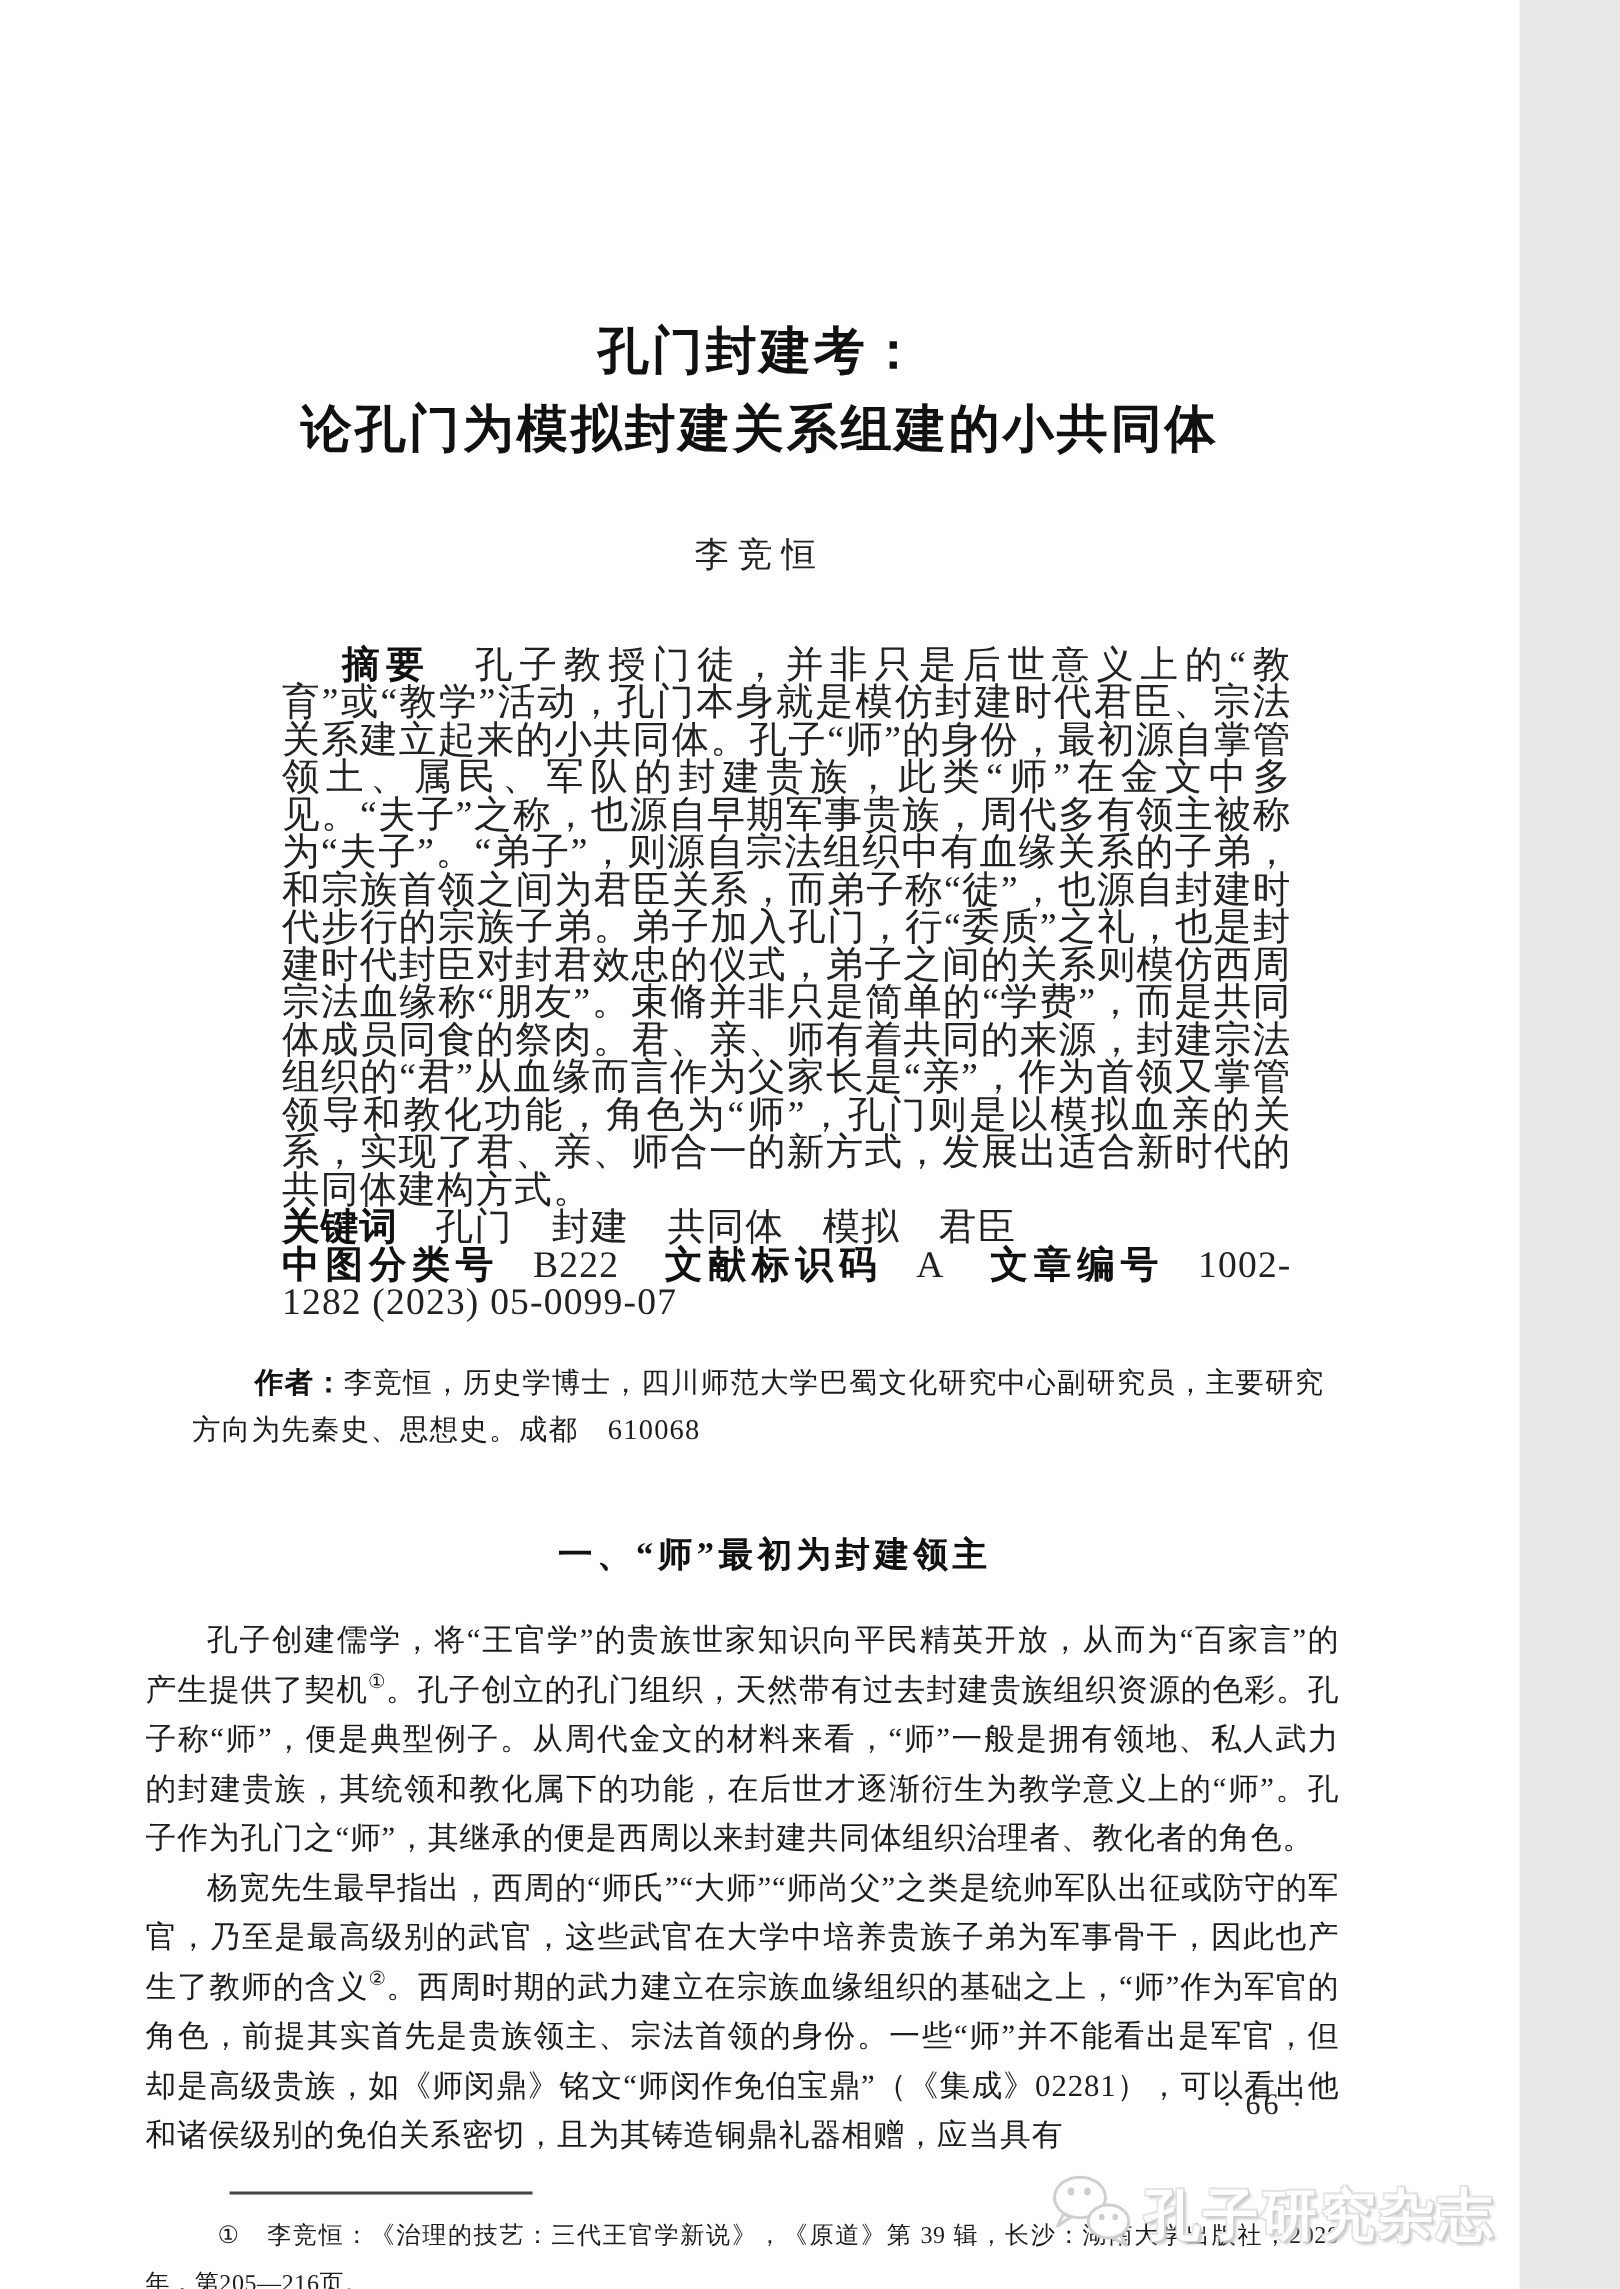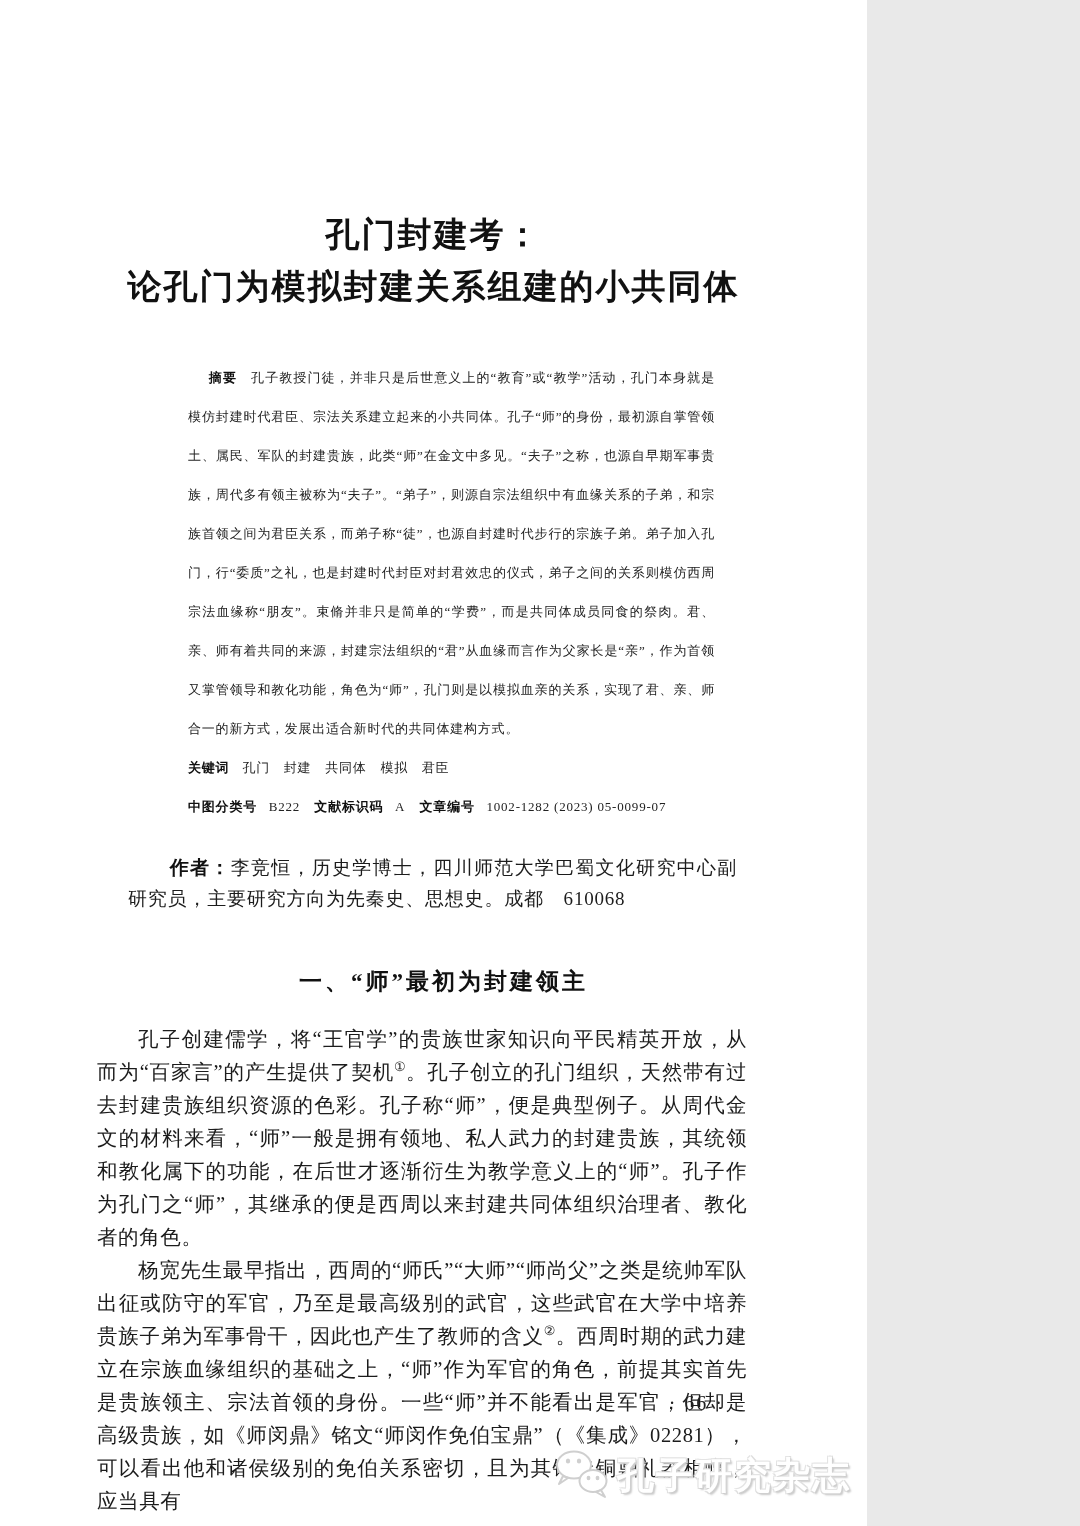--- a/index.html
+++ b/index.html
@@ -1,18 +1,18 @@
 <!DOCTYPE html>
 <html><head>
 <meta charset="utf-8">
 <style>
   html,body{margin:0;padding:0;background:#e9e9e9;}
   .page{
     position:relative;
-    width:867px;height:1526px;
+    width:1013px;height:1526px;
     background:#ffffff;
     font-family:"Liberation Serif", serif;
     color:#1c1c1c;
     overflow:hidden;
   }
   .title{
     padding-top:208px;
     text-align:center;
     font-family:"Liberation Sans", sans-serif;
     font-weight:700;
@@ -23,22 +23,22 @@
   }
   .author{
     margin-top:42px;
     text-align:center;
     font-size:23px;
     letter-spacing:6px;
     color:#222;
   }
   .abstract-block{
     margin:46px 152px 0 188px;
-    font-size:13px;
-    line-height:39px;
+    font-size:25px;
+    line-height:25px;
     text-align:justify;
     letter-spacing:0.8px;
     color:#222;
   }
   .abstract-block p{margin:0;}
   .abstract-para{text-indent:1.6em;}
   .lbl{
     font-family:"Liberation Sans", sans-serif;
     font-weight:700;
     color:#111;
@@ -124,20 +124,21 @@
 </head>
 <body>
 
 <div class="page">
 
   <div class="title">
     <div>孔门封建考：</div>
     <div>论孔门为模拟封建关系组建的小共同体</div>
   </div>
 
+  <div class="author">李竞恒</div>
 
   <div class="abstract-block">
     <p class="abstract-para"><span class="lbl">摘要</span>　<span>孔子教授门徒，并非只是后世意义上的“教育”或“教学”活动，孔门本身就是模仿封建时代君臣、宗法关系建立起来的小共同体。孔子“师”的身份，最初源自掌管领土、属民、军队的封建贵族，此类“师”在金文中多见。“夫子”之称，也源自早期军事贵族，周代多有领主被称为“夫子”。“弟子”，则源自宗法组织中有血缘关系的子弟，和宗族首领之间为君臣关系，而弟子称“徒”，也源自封建时代步行的宗族子弟。弟子加入孔门，行“委质”之礼，也是封建时代封臣对封君效忠的仪式，弟子之间的关系则模仿西周宗法血缘称“朋友”。束脩并非只是简单的“学费”，而是共同体成员同食的祭肉。君、亲、师有着共同的来源，封建宗法组织的“君”从血缘而言作为父家长是“亲”，作为首领又掌管领导和教化功能，角色为“师”，孔门则是以模拟血亲的关系，实现了君、亲、师合一的新方式，发展出适合新时代的共同体建构方式。</span></p>
     <p class="kw-line"><span class="lbl">关键词</span><span>孔门　封建　共同体　模拟　君臣</span></p>
     <p class="cls-line"><span class="lbl">中图分类号</span><span class="val">B222</span><span class="lbl">文献标识码</span><span class="val">A</span><span class="lbl">文章编号</span><span>1002-1282 (2023) 05-0099-07</span></p>
   </div>
 
   <p class="author-note"><span class="lbl">作者：</span><span>李竞恒，历史学博士，四川师范大学巴蜀文化研究中心副研究员，主要研究方向为先秦史、思想史。成都　610068</span></p>
 
   <div class="section-heading">一、“师”最初为封建领主</div>

